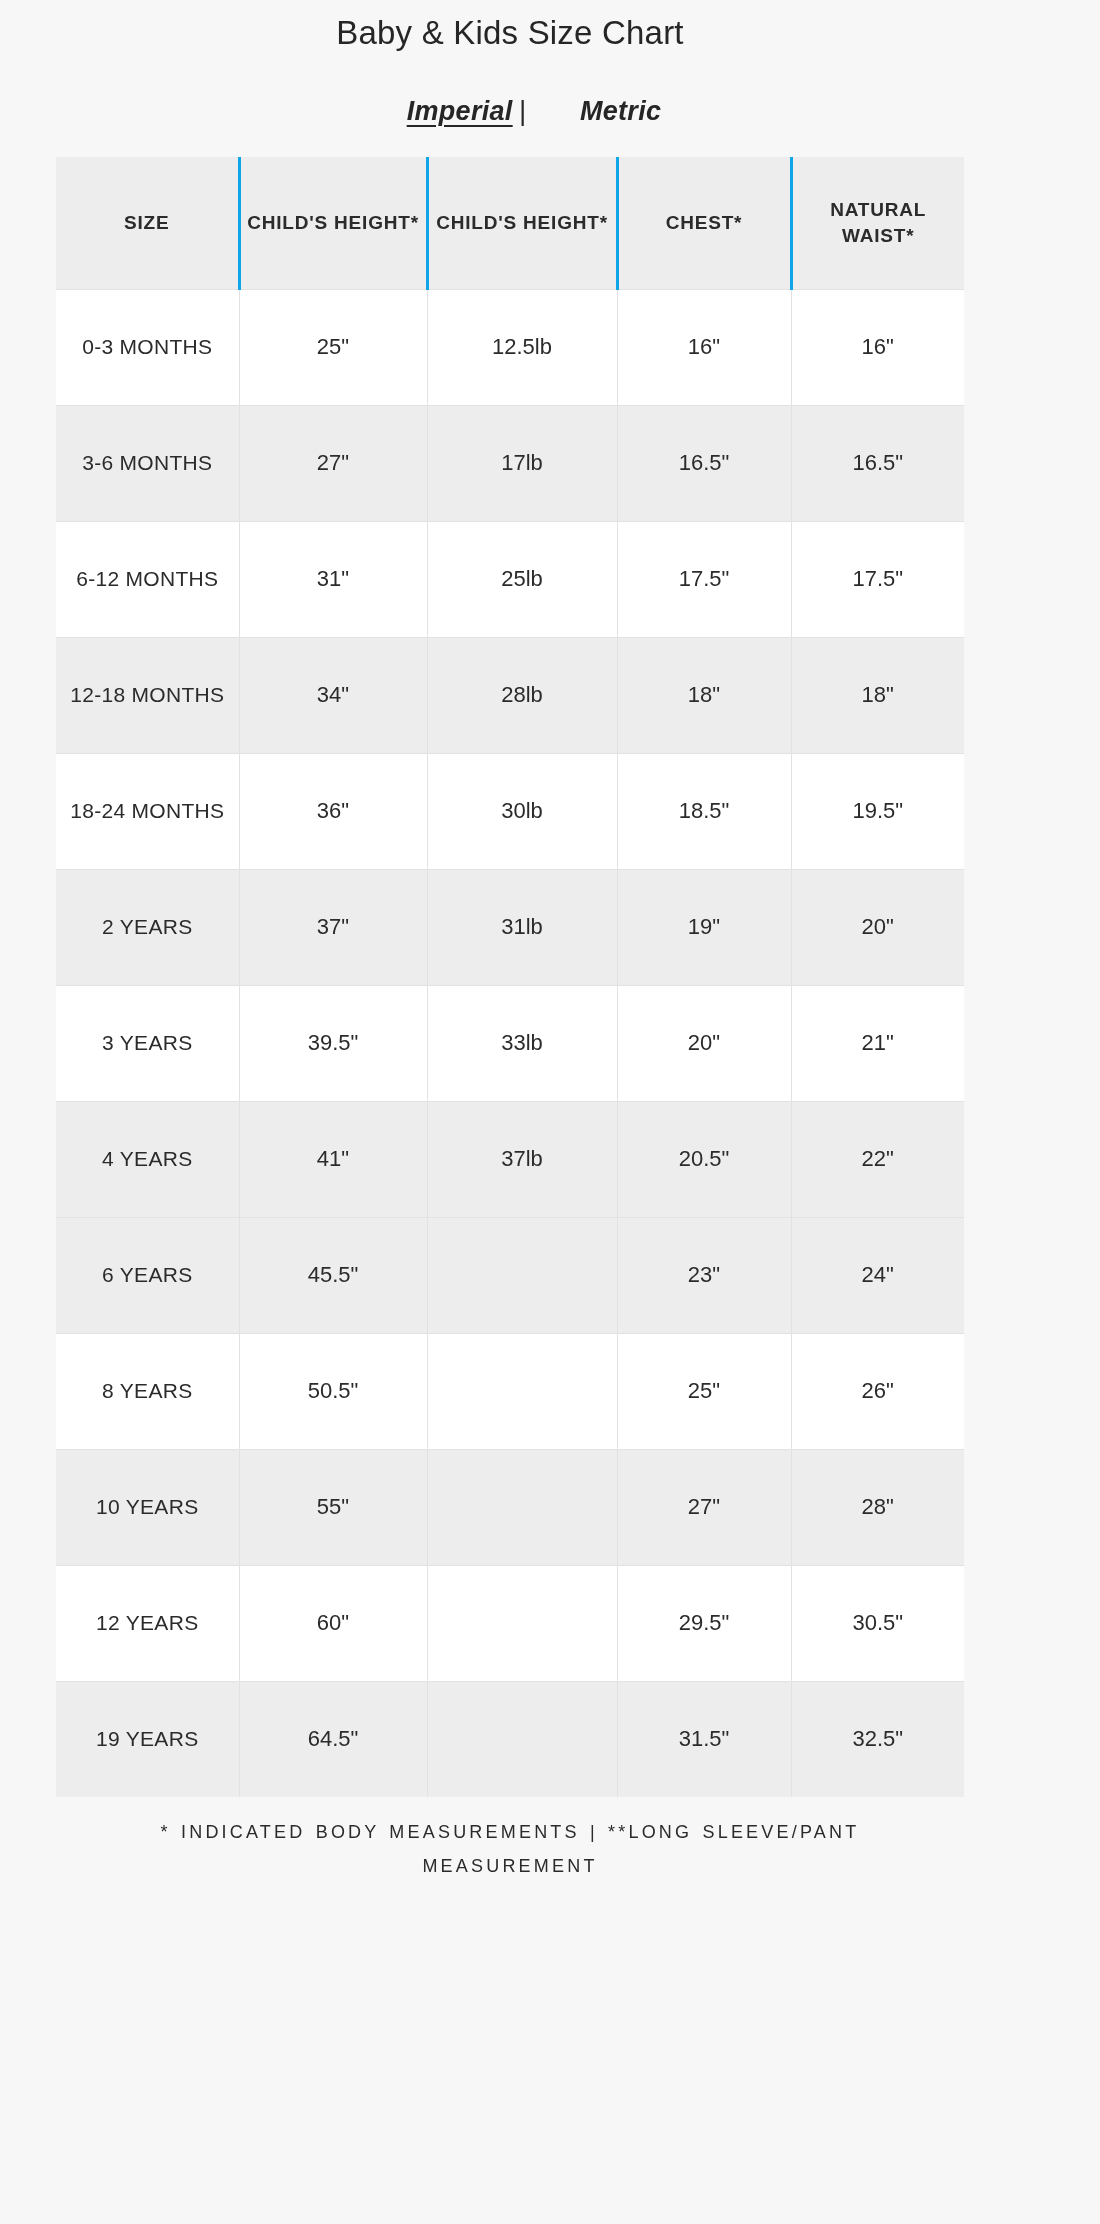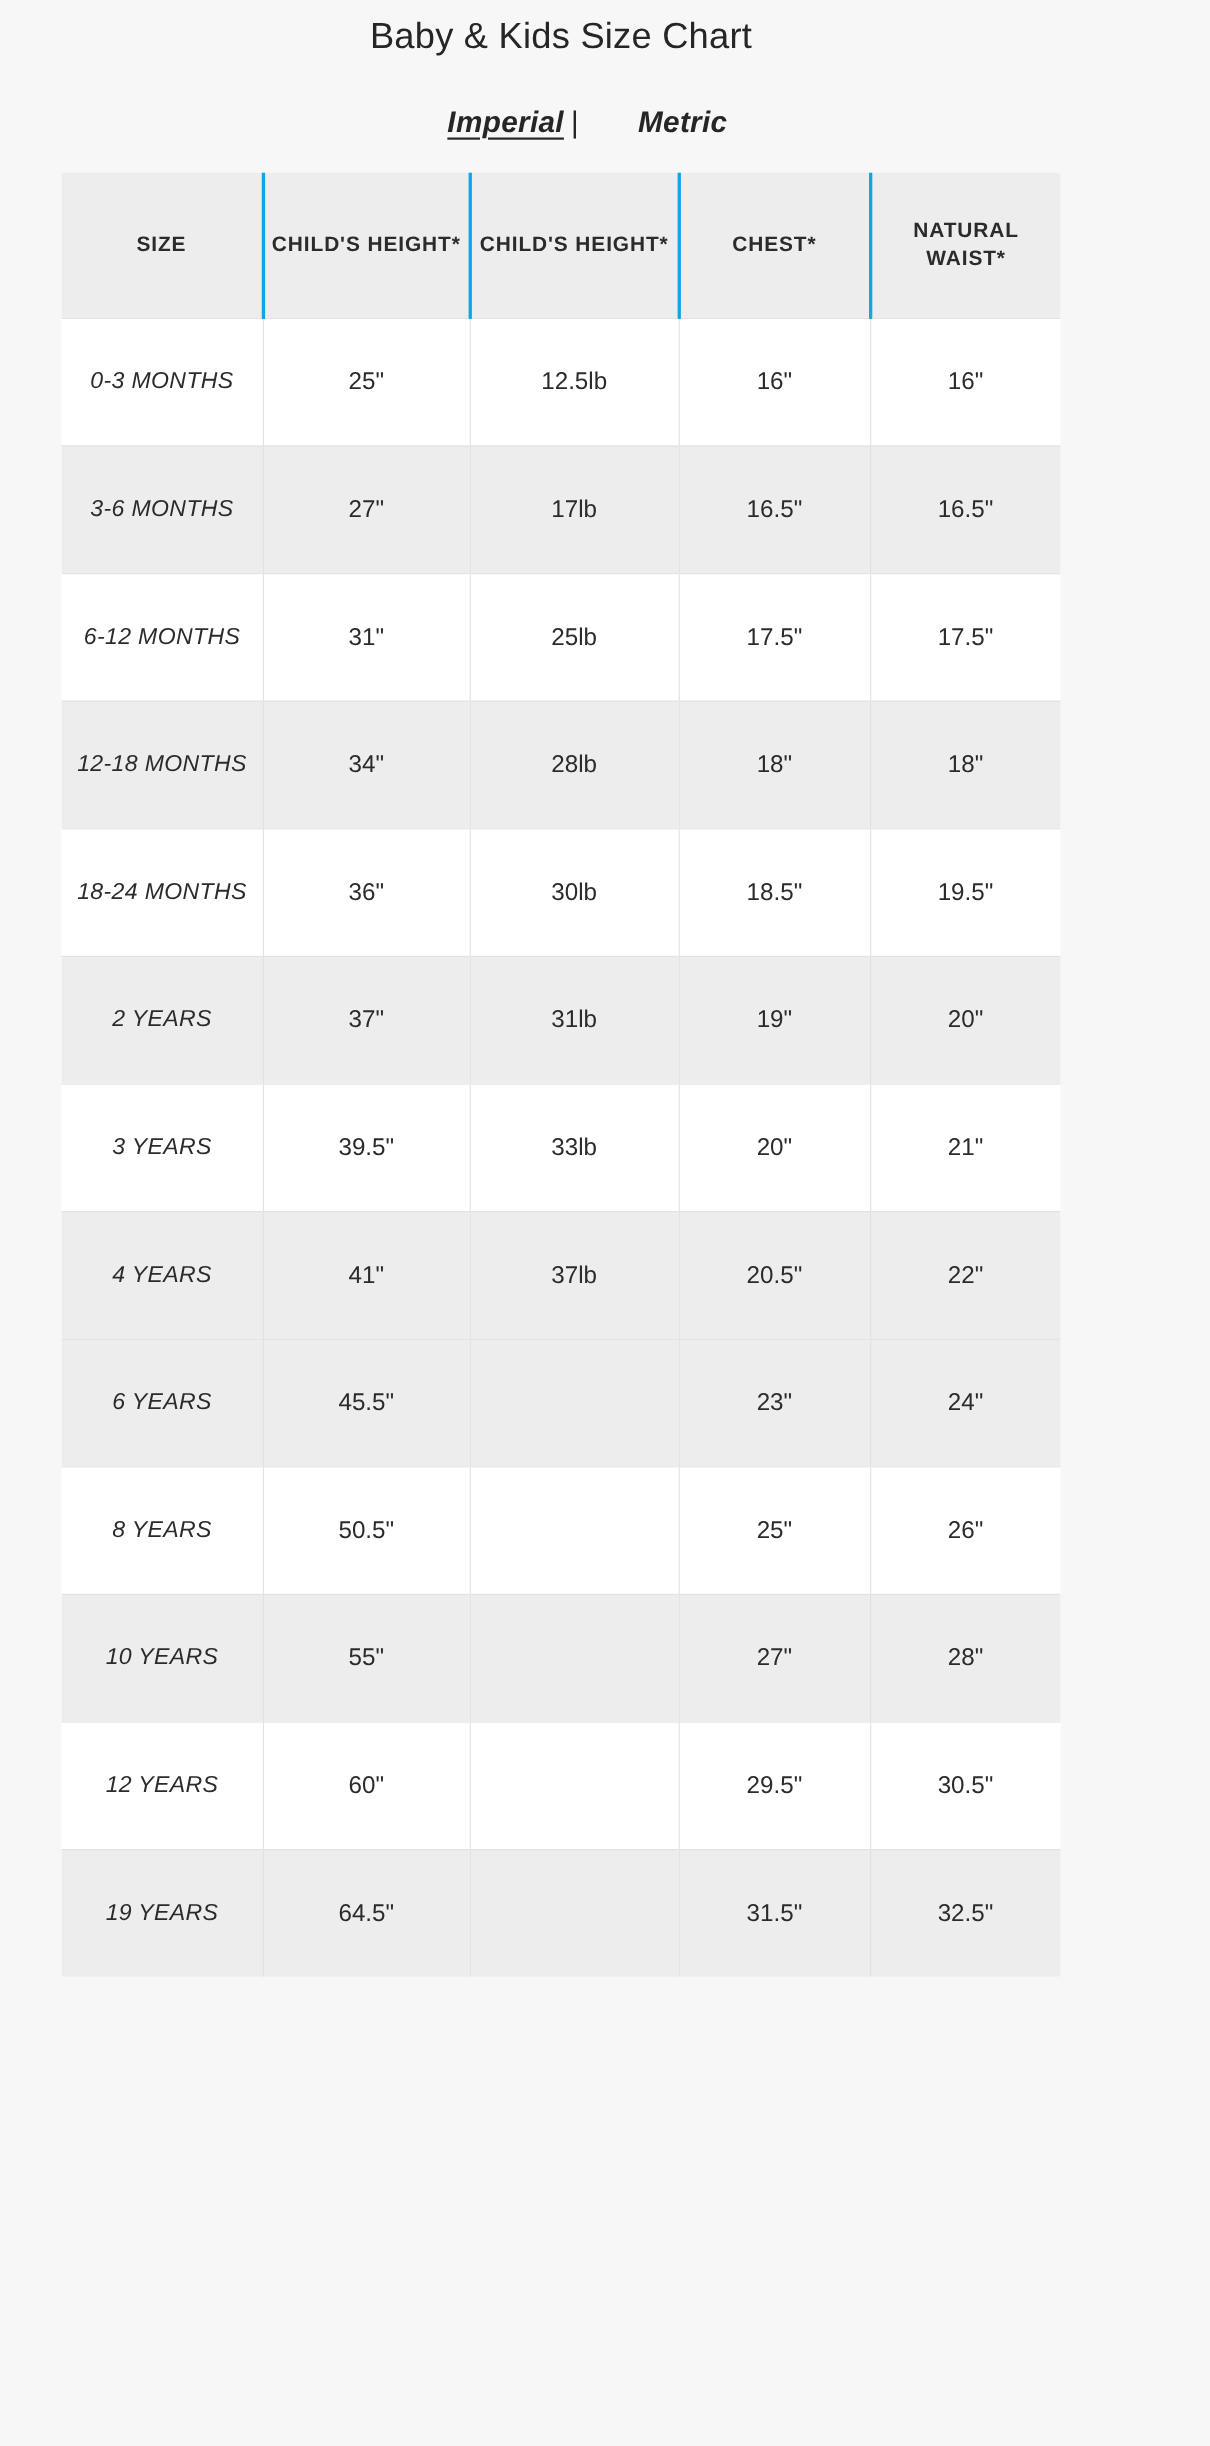--- a/index.html
+++ b/index.html
@@ -96,21 +96,20 @@
     color: #2b2b2b;
     border-right: 1px solid #e2e2e2;
     border-top: 1px solid #e2e2e2;
     padding: 0 6px;
     box-sizing: border-box;
     line-height: 1.35;
   }
   table.size-chart tbody td:last-child { border-right: none; }
 
   table.size-chart tbody td.size-cell {
-    font-style: italic;
     font-size: 21px;
     letter-spacing: 0.3px;
   }
   table.size-chart tbody tr.odd td { background: #ffffff; }
   table.size-chart tbody tr.even td { background: #ededed; }
 
   .footnote {
     text-align: center;
     font-size: 18px;
     letter-spacing: 3.2px;
@@ -239,14 +238,15 @@
           <td class="size-cell">19 YEARS</td>
           <td>64.5"</td>
           <td></td>
           <td>31.5"</td>
           <td>32.5"</td>
         </tr>
       </tbody>
     </table>
   </div>
 
+  <div class="footnote">* INDICATED BODY MEASUREMENTS | **LONG SLEEVE/PANT MEASUREMENT</div>
 
 </div>
 
 </body></html>

